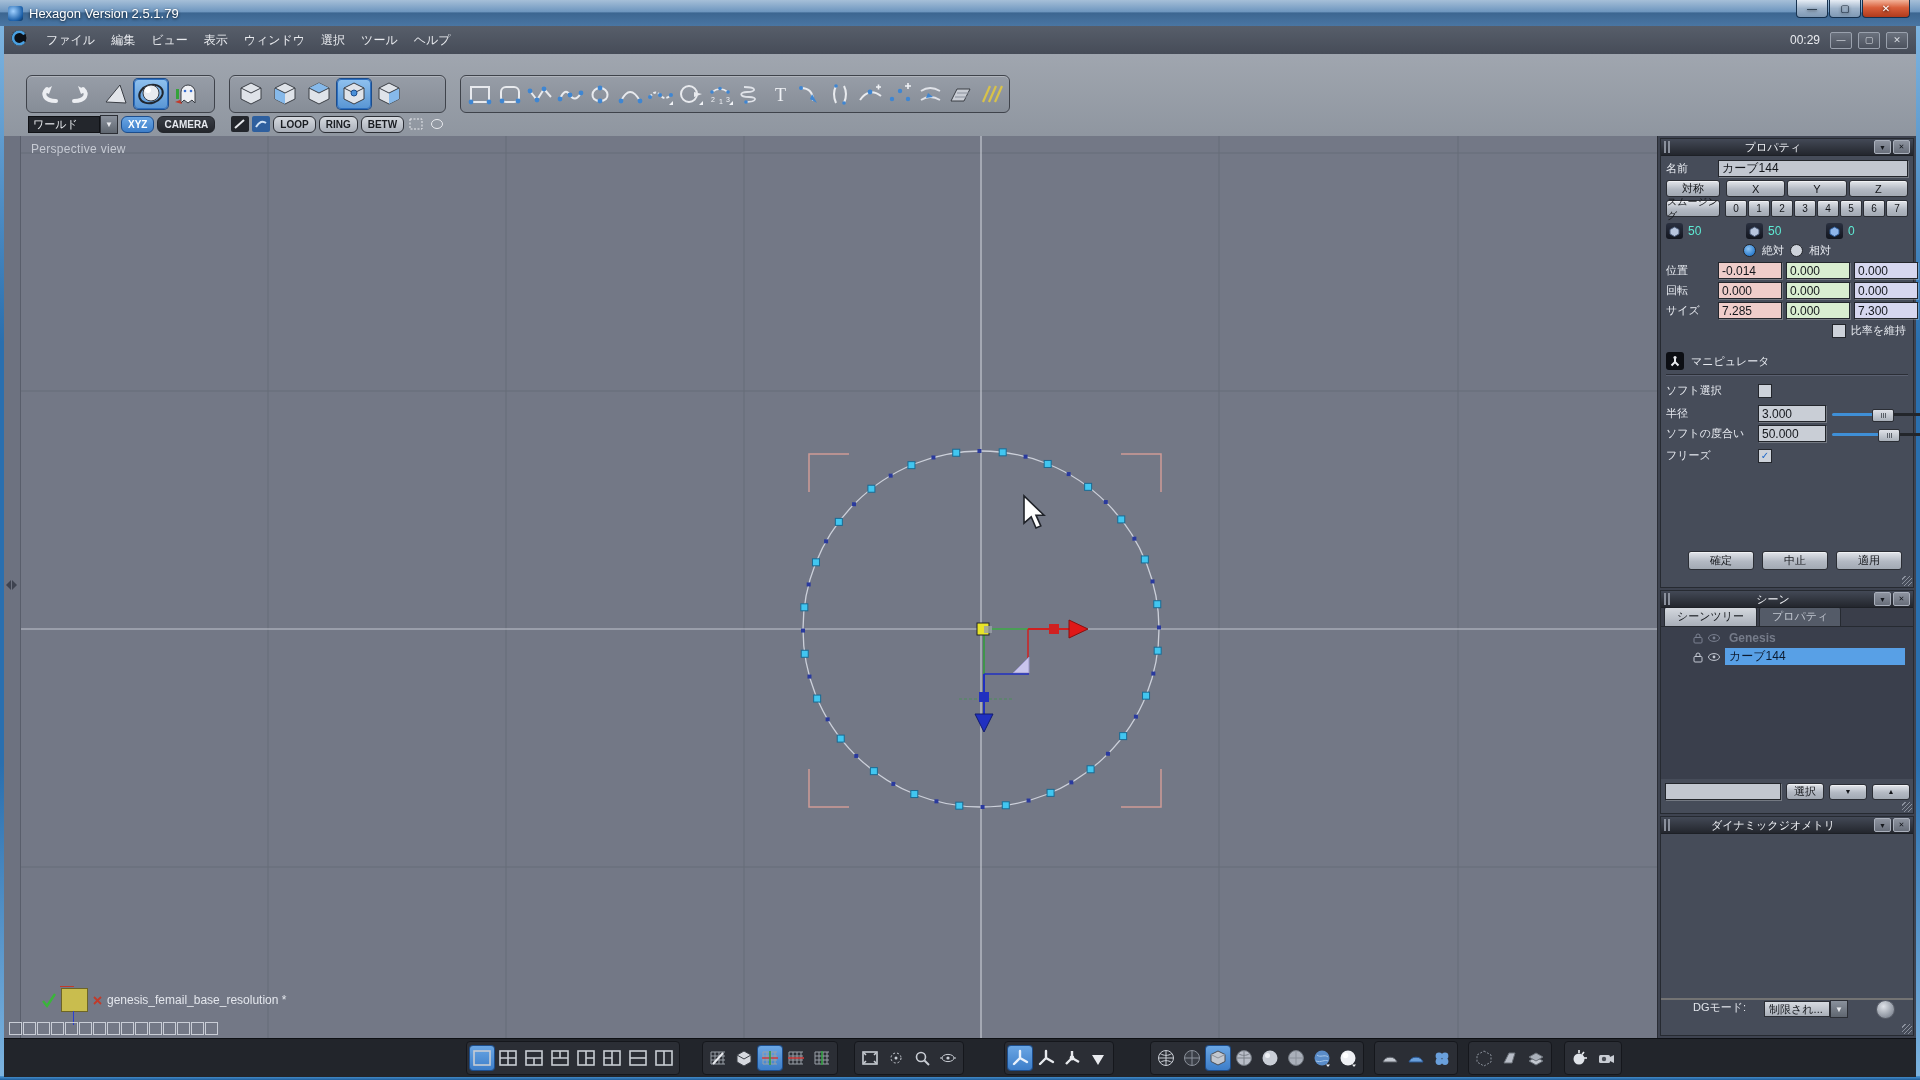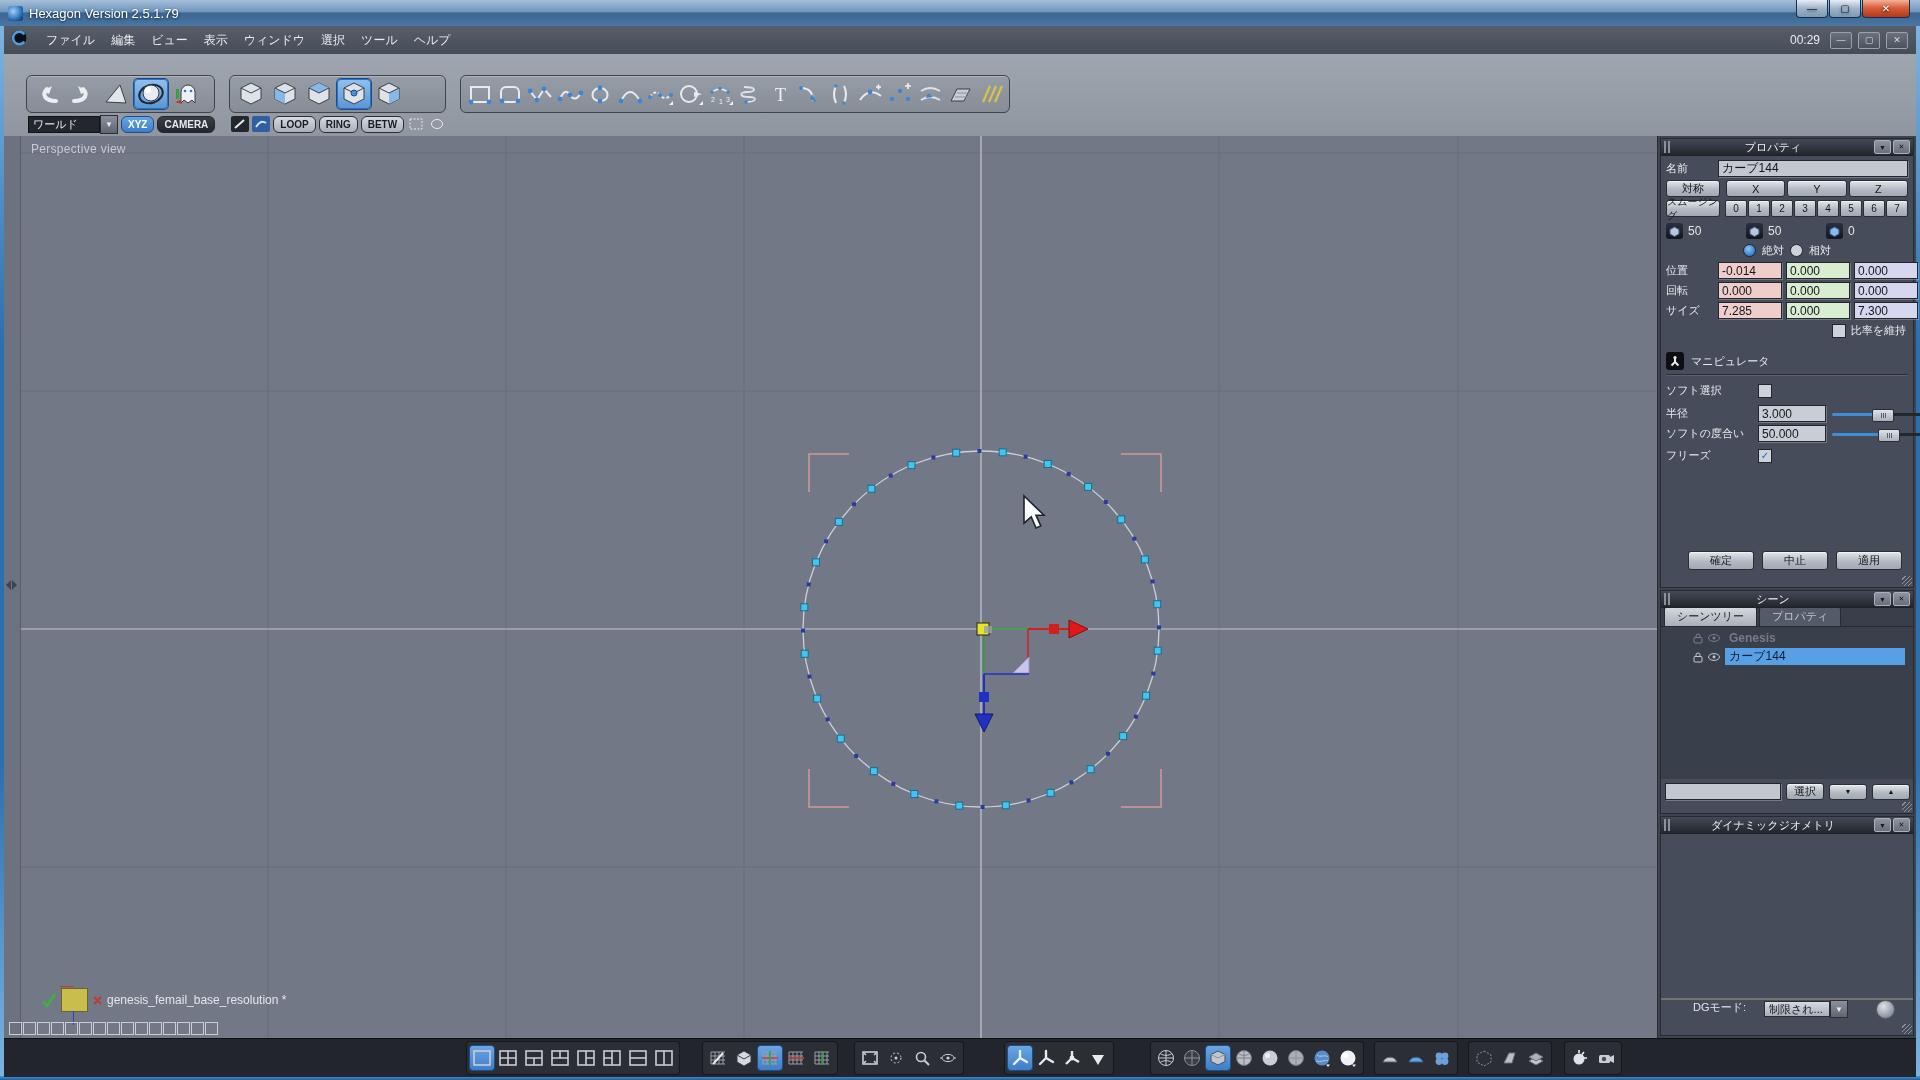--- a/index.html
+++ b/index.html
@@ -108,21 +108,21 @@
   .name-field{flex:1;}
   .btn{height:15px;border:1px solid #2b2e35;border-radius:3px;color:#14161a;font-size:11px;
     background:linear-gradient(#e3e6eb,#b3b9c3 55%,#a2a9b3);display:flex;align-items:center;
     justify-content:center;box-shadow:0 1px 0 rgba(255,255,255,.5) inset;}
   .axisbtn{flex:1;margin-left:2px;}
   .symbtn{width:52px;margin-right:4px;flex:none;}
   .digit{flex:1;margin-left:1px;border-radius:2px;font-size:10px;}
   .wcell{display:flex;align-items:center;gap:5px;width:80px;}
   .wicon{width:17px;height:16px;border-radius:3px;background:linear-gradient(#2a3040,#12151e);
     display:flex;align-items:center;justify-content:center;}
-  .wval{color:#e5e5e5;font-size:12px;}
+  .wval{color:#5eead4;font-size:12px;}
   .radio-row{display:flex;align-items:center;justify-content:center;gap:6px;margin:2px 0 4px;}
   .radio{width:11px;height:11px;border-radius:50%;border:1px solid #1d2averify026;background:#cdd2da;}
   .radio{border:1px solid #23262c;}
   .radio.on{background:radial-gradient(circle at 40% 35%,#8ec4f2,#2f7fd0 70%);}
   .rlabel{color:#e8ebf1;font-size:11px;}
   .vec input{width:56px;margin-right:4px;}
   .vec .vx{background:#efcdca;}
   .vec .vy{background:#d9edd0;}
   .vec .vz{background:#d6d7ef;}
   .chk{width:12px;height:12px;border:1px solid #23262c;background:#cdd2da;

